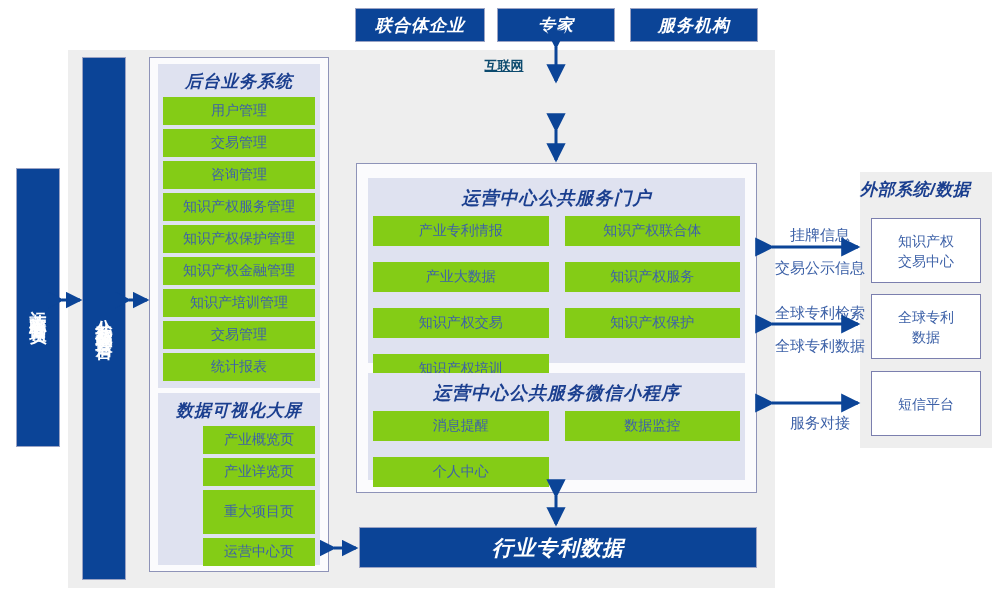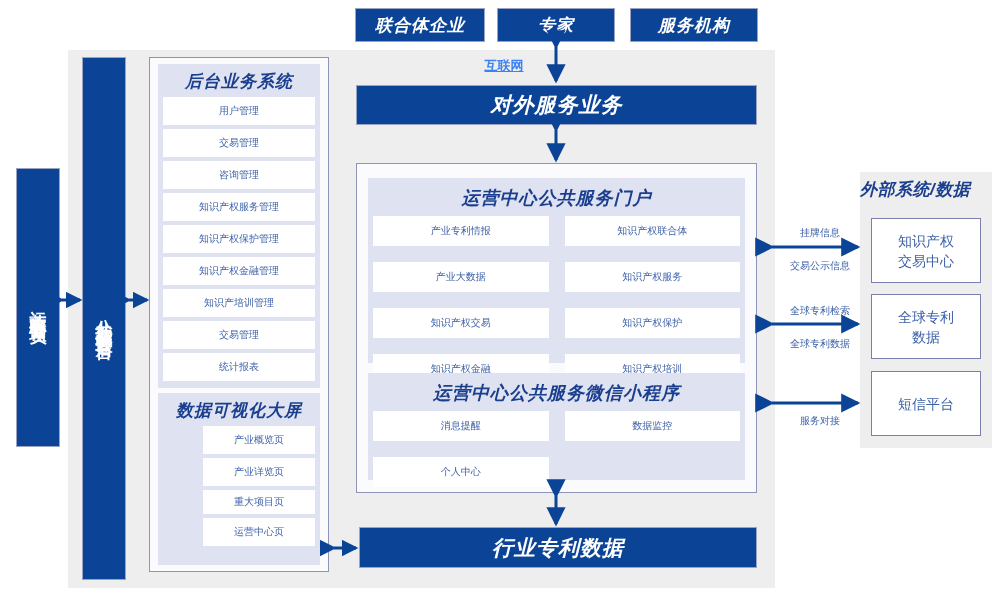--- a/index.html
+++ b/index.html
@@ -34,45 +34,45 @@
   
   .lav{
     position:absolute;background:#dfe2f0;box-sizing:border-box;
     padding:5px;
   }
   .lav-title{
     text-align:center;color:#1b3f8f;font-weight:bold;font-style:italic;
     font-size:17px;letter-spacing:1px;line-height:26px;
   }
   .cell{
-    background:#ffffff;color:#3e62a8;font-size:10px;
+    background:#84cc16;color:#3e62a8;font-size:14px;
     display:flex;align-items:center;justify-content:center;
     box-sizing:border-box;
   }
   .grid2{display:grid;grid-template-columns:1fr 1fr;gap:16px;}
   .col1{display:flex;flex-direction:column;gap:4px;}
 
   
   .extbox{
     position:absolute;background:#ffffff;border:1.5px solid #7b7fae;
     color:#3e62a8;font-size:14px;box-sizing:border-box;
     display:flex;align-items:center;justify-content:center;
     text-align:center;line-height:20px;
   }
   .ext-title{
     position:absolute;color:#1b3f8f;font-weight:bold;font-style:italic;
     font-size:17px;letter-spacing:.5px;
   }
 
   
   .alabel{
-    position:absolute;color:#3e62a8;font-size:10px;
+    position:absolute;color:#3e62a8;font-size:15px;
     text-align:center;white-space:nowrap;
   }
-  .alabel.b{font-weight:bold;color:#3b82f6;font-size:13px;text-decoration:underline;}
+  .alabel.b{font-weight:bold;color:#0c4a6e;font-size:13px;text-decoration:underline;}
 
   
   .arrows{position:absolute;left:0;top:0;width:1000px;height:601px;pointer-events:none;}
 </style>
 </head>
 <body>
 
 <div class="stage">
 
   <div class="bluebar" style="left:355px;top:8px;width:130px;height:34px;font-size:17px;">
@@ -110,41 +110,37 @@
       <div class="cell" style="height:28px;">交易管理</div>
       <div class="cell" style="height:28px;">统计报表</div>
     </div>
   </div>
 
   <div class="lav" style="left:158px;top:393px;width:162px;height:172px;">
     <div class="lav-title">数据可视化大屏</div>
     <div class="col1" style="margin-top:2px;margin-left:40px;">
       <div class="cell" style="height:28px;">产业概览页</div>
       <div class="cell" style="height:28px;">产业详览页</div>
-      <div class="cell" style="height:24px;text-align:center;">重大项目页</div>
+      <div class="cell" style="height:44px;text-align:center;">重大项目页</div>
       <div class="cell" style="height:28px;">运营中心页</div>
     </div>
   </div>
 
-  <div class="bluebar" style="left:356px;top:85px;width:401px;height:40px;font-size:21px;">
-    <span>对外服务业务</span>
-  </div>
 
   <div class="wpanel" style="left:356px;top:163px;width:401px;height:330px;"></div>
 
   <div class="lav" style="left:368px;top:178px;width:377px;height:185px;">
     <div class="lav-title" style="font-size:18px;line-height:30px;">运营中心公共服务门户</div>
     <div class="grid2" style="margin-top:3px;">
       <div class="cell" style="height:30px;">产业专利情报</div>
       <div class="cell" style="height:30px;">知识产权联合体</div>
       <div class="cell" style="height:30px;">产业大数据</div>
       <div class="cell" style="height:30px;">知识产权服务</div>
       <div class="cell" style="height:30px;">知识产权交易</div>
       <div class="cell" style="height:30px;">知识产权保护</div>
-      <div class="cell" style="height:30px;">知识产权金融</div>
       <div class="cell" style="height:30px;">知识产权培训</div>
     </div>
   </div>
 
   <div class="lav" style="left:368px;top:373px;width:377px;height:107px;">
     <div class="lav-title" style="font-size:18px;line-height:30px;">运营中心公共服务微信小程序</div>
     <div class="grid2" style="margin-top:3px;">
       <div class="cell" style="height:30px;">消息提醒</div>
       <div class="cell" style="height:30px;">数据监控</div>
       <div class="cell" style="height:30px;">个人中心</div>

